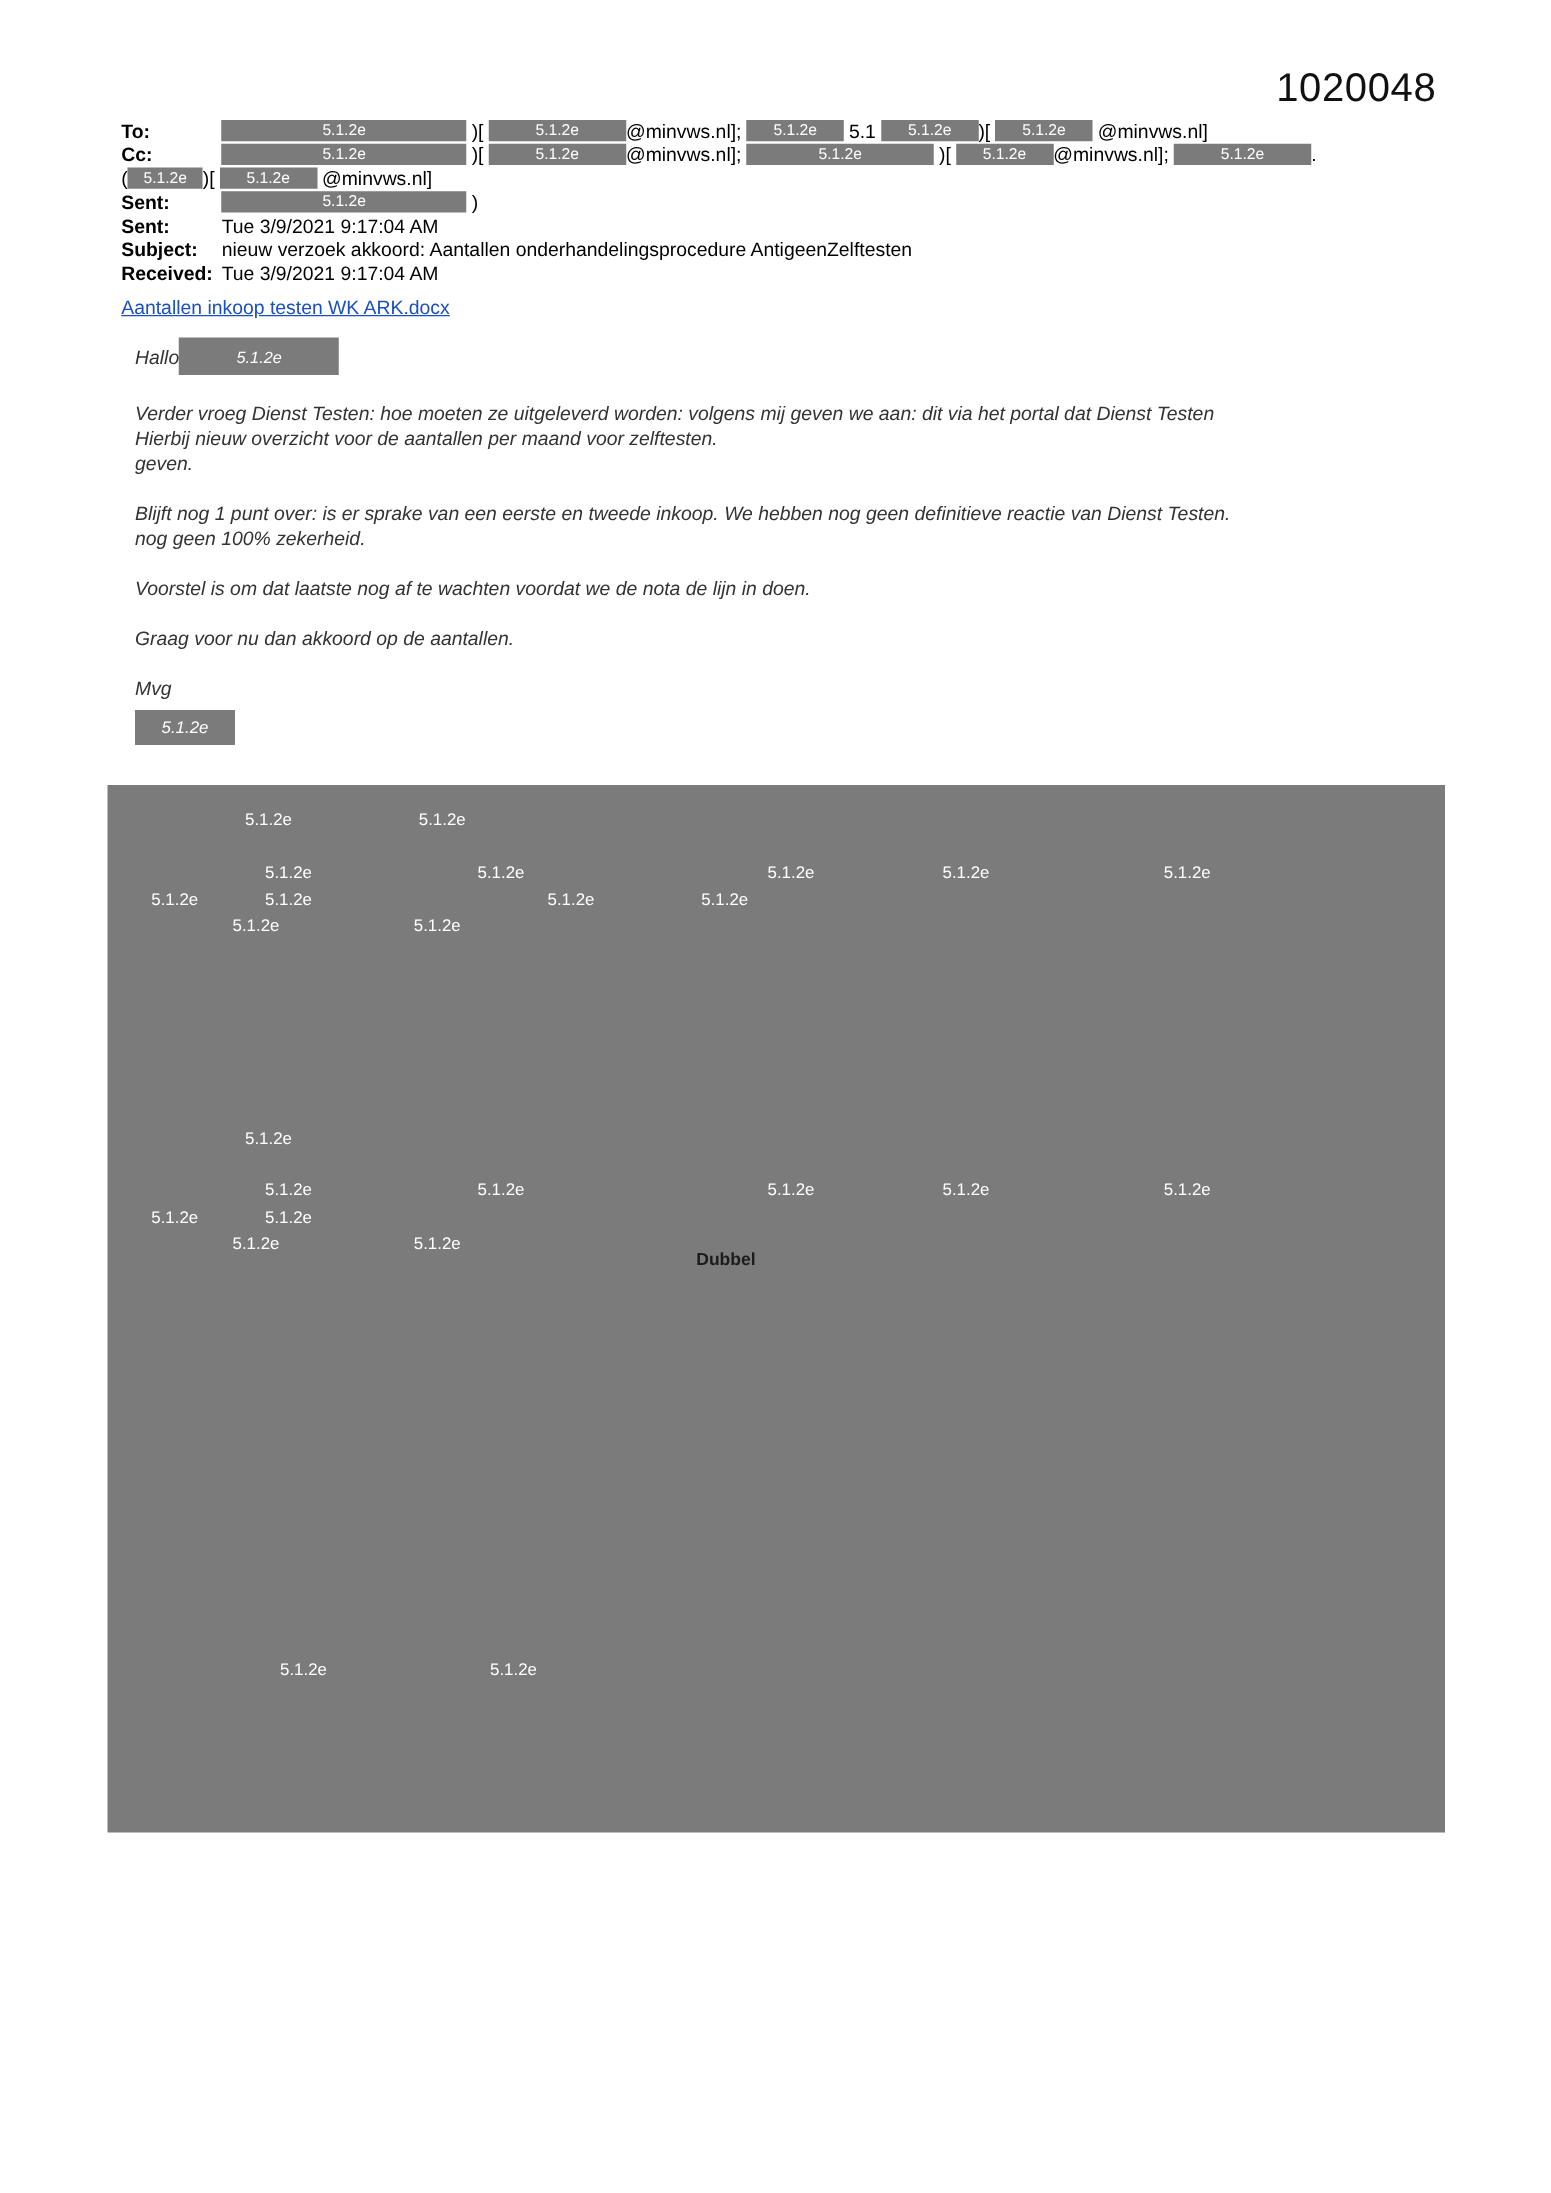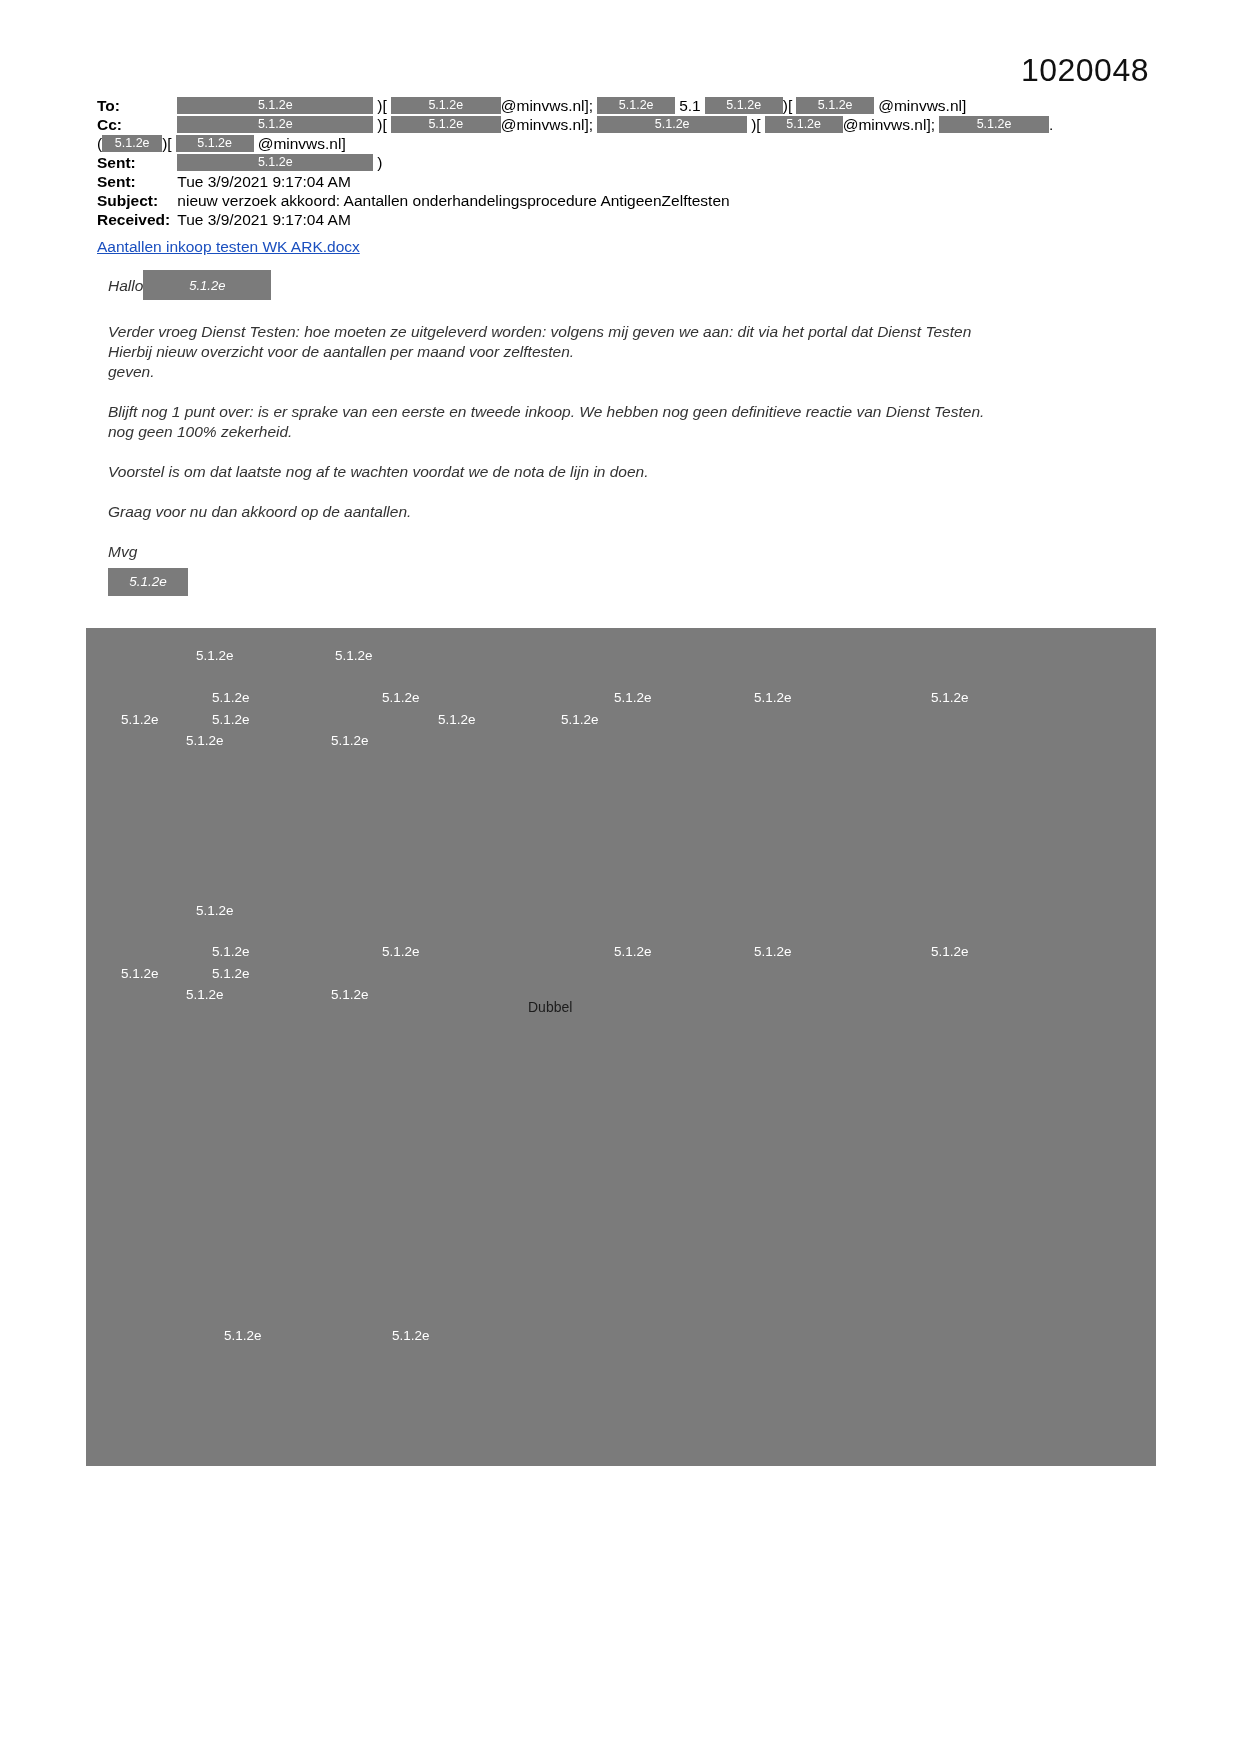--- a/index.html
+++ b/index.html
@@ -225,21 +225,21 @@
 
     <p>Graag voor nu dan akkoord op de aantallen.</p>
 
     <div class="gap"></div>
 
     <p>Mvg</p>
     <span class="mvg-redact">5.1.2e</span>
   </div>
 
   <div class="bigblock">
-    <div class="cell-dark" style="left:442px; top:371px;">Dubbel</div>
+    <div class="cell-dark" style="left:471px; top:371px;font-weight:bold;">Dubbel</div>
   <div class="cell" style="left: 110px; top: 20px;">5.1.2e</div>
       <div class="cell" style="left: 249px; top: 20px;">5.1.2e</div>
       <div class="cell" style="left: 126px; top: 62px;">5.1.2e</div>
       <div class="cell" style="left: 296px; top: 62px;">5.1.2e</div>
       <div class="cell" style="left: 528px; top: 62px;">5.1.2e</div>
       <div class="cell" style="left: 668px; top: 62px;">5.1.2e</div>
       <div class="cell" style="left: 845px; top: 62px;">5.1.2e</div>
       <div class="cell" style="left: 35px; top: 84px;">5.1.2e</div>
       <div class="cell" style="left: 126px; top: 84px;">5.1.2e</div>
       <div class="cell" style="left: 352px; top: 84px;">5.1.2e</div>

